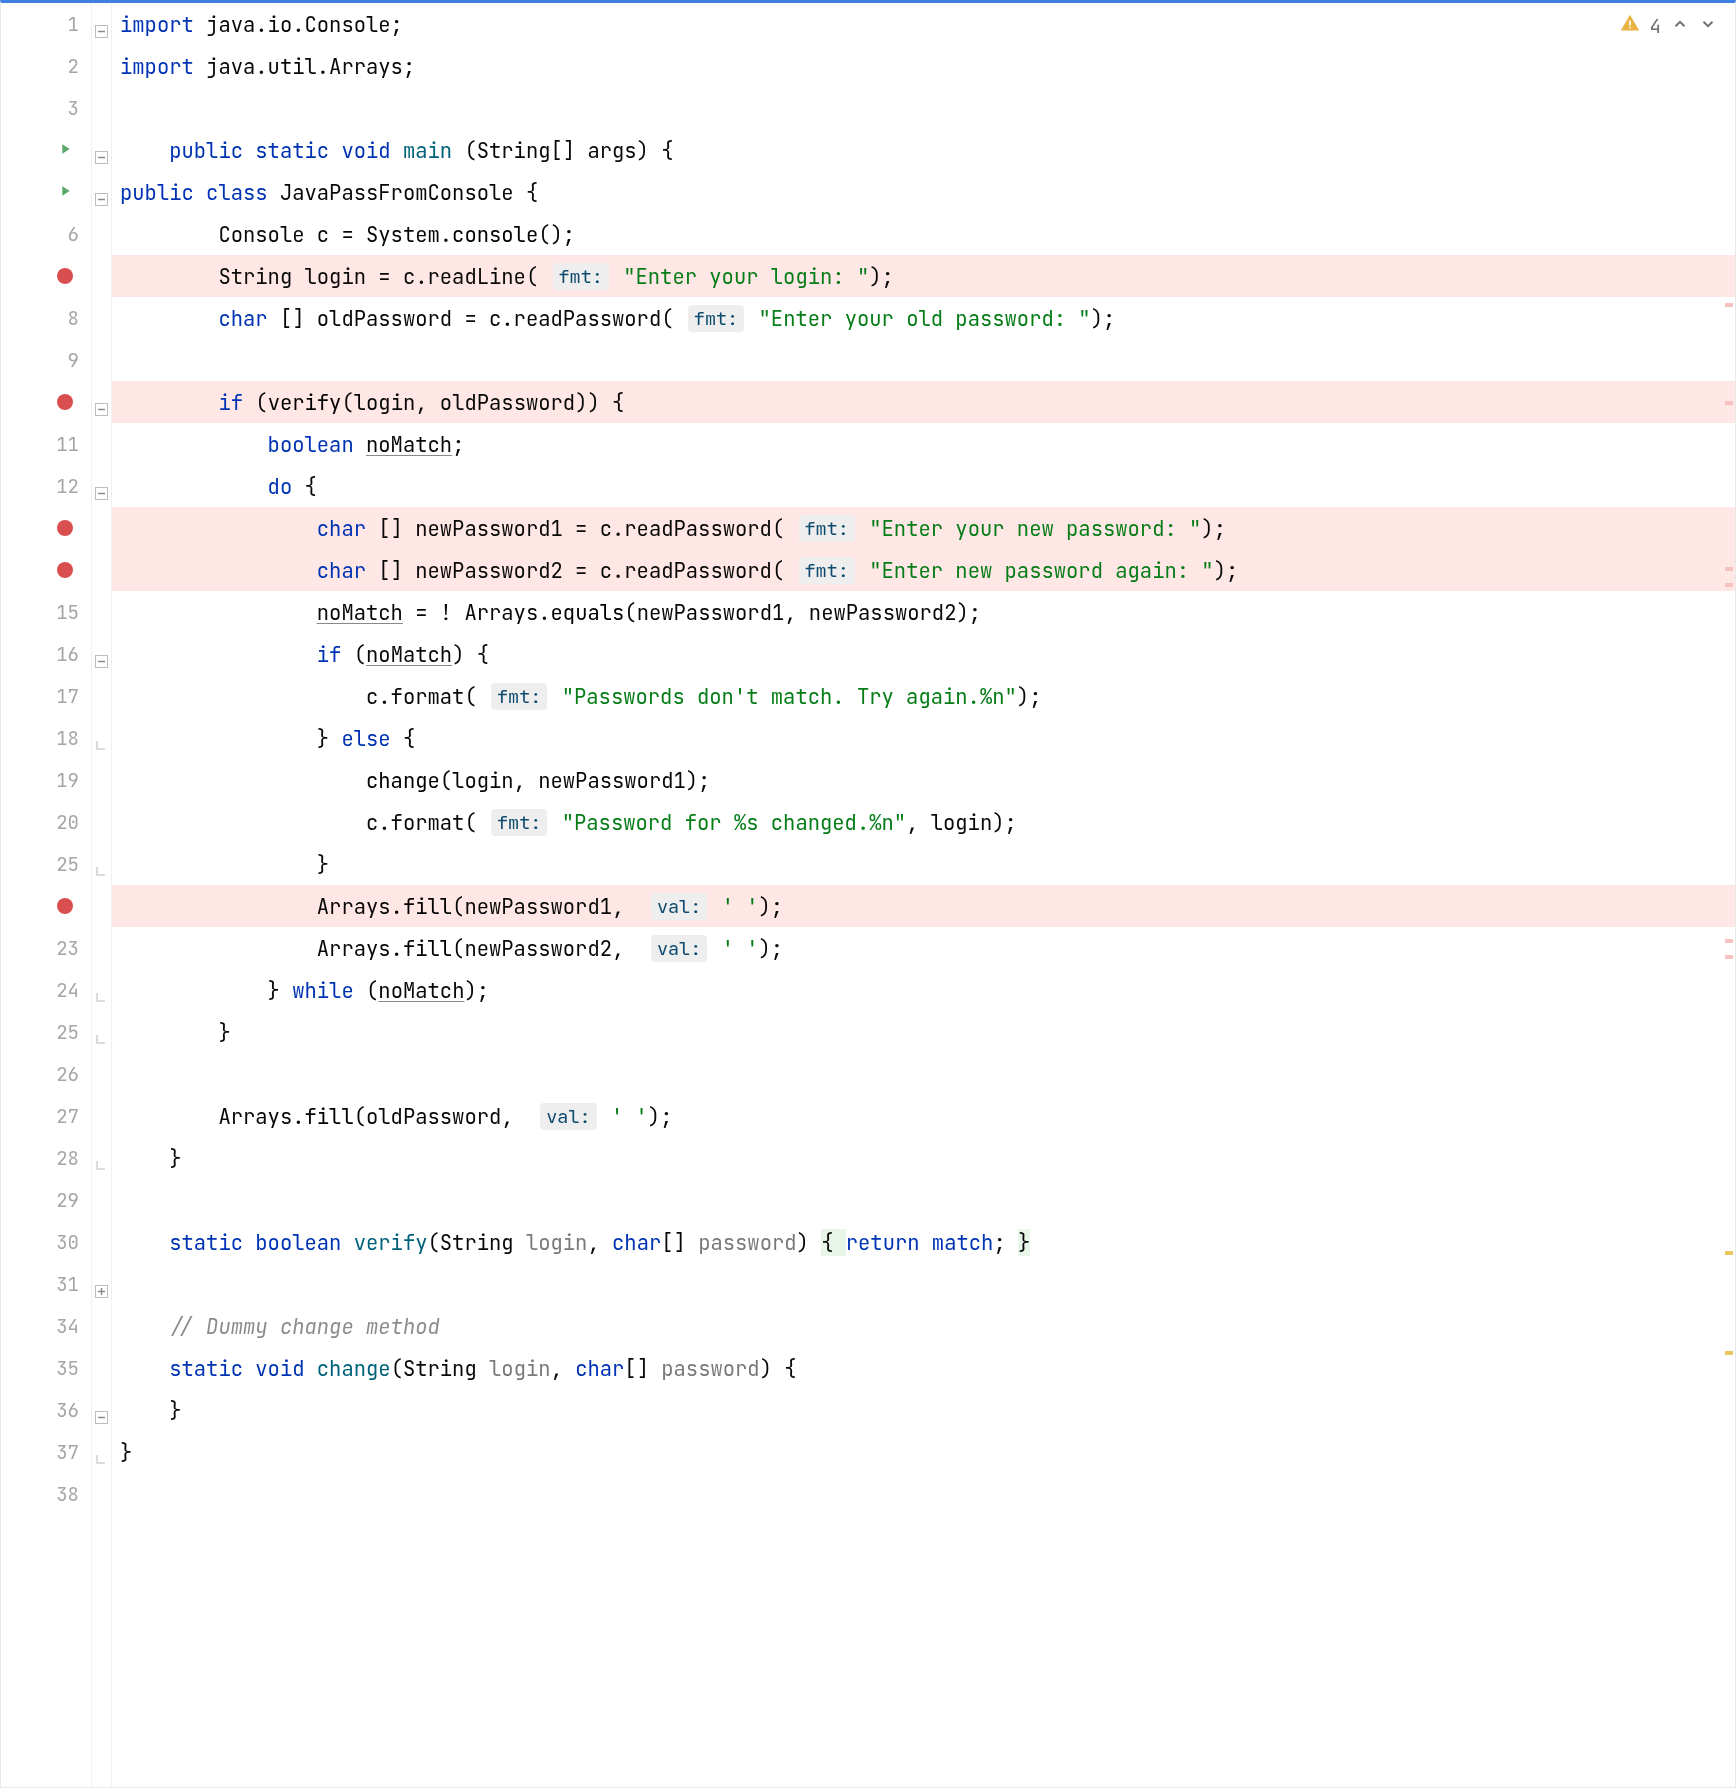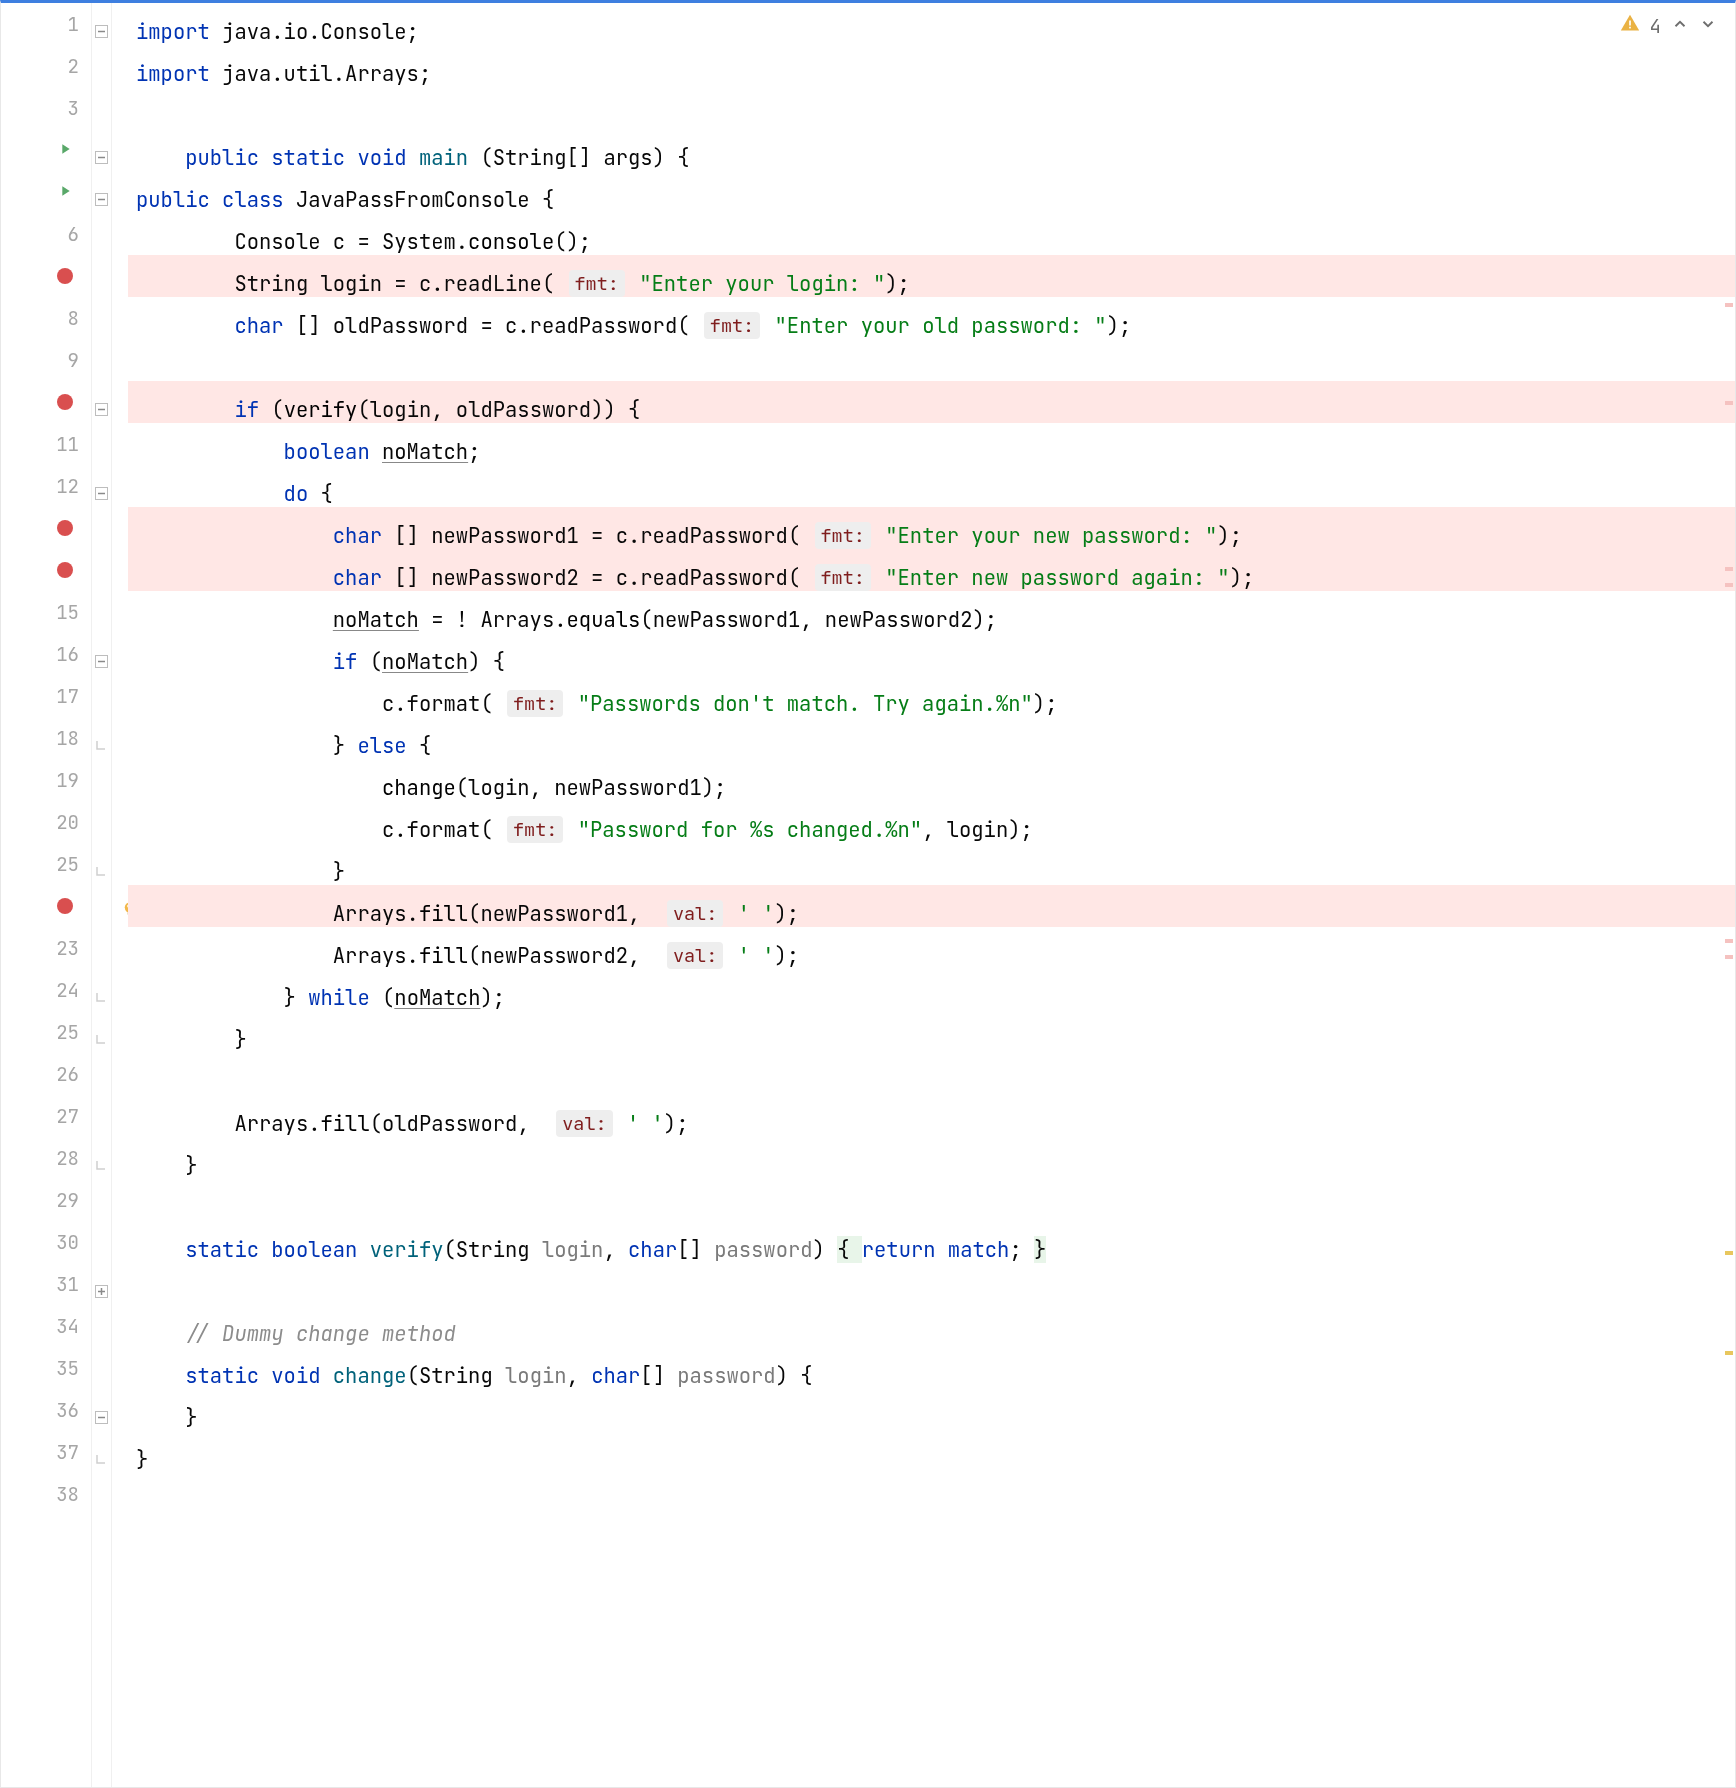--- a/index.html
+++ b/index.html
@@ -9,29 +9,29 @@
 .gutter-row { height:42px; display:flex; align-items:center; justify-content:flex-end; padding-right:12px; position:relative; }
 .lnum { color:#a6a6a6; font-size:19px; min-width:30px; text-align:right; }
 .run-icon { position:absolute; right:18px; color:#59a869; font-size:18px; }
 .bp { position:absolute; right:18px; width:16px; height:16px; border-radius:50%; background:#d94f4f; }
 .fold-col { width:20px; flex-shrink:0; border-right:1px solid #f0f0f0; }
 .fold-row { height:42px; position:relative; }
 .fold-mark { position:absolute; left:3px; top:14px; width:13px; height:13px; }
 .fold-mark svg { width:13px; height:13px; }
 .bulb { position:absolute; left:29px; width:18px; height:18px; }
 .code { flex:1; position:relative; }
-.code-row { height:42px; display:flex; align-items:flex-end; padding-left:8px; white-space:pre;margin-left:16px; }
+.code-row { height:42px; display:flex; align-items:center; padding-left:8px; white-space:pre; }
 .hl { background:#ffe7e5; }
 .kw { color:#0033b3; }
 .str { color:#067d17; }
 .mth-it { color:#000; }
 .com { color:#8c8c8c; font-style:italic; }
 .def { color:#00627a; }
 .param { color:#7a7a7a; }
-.hint { background:#eeeeee; color:#7f1d1d; border-radius:4px; padding:1px 6px; font-size:18.5px; margin:0 2px; }
+.hint { background:#eeeeee; color:#0c4a6e; border-radius:4px; padding:1px 6px; font-size:18.5px; margin:0 2px; }
 .underline { text-decoration-line:underline; text-decoration-color:#888; text-decoration-thickness:1px; text-underline-offset:3px; }
 .inspect { position:absolute; top:10px; right:18px; display:flex; align-items:center; gap:10px; color:#6e6e6e; font-size:19px; }
 .warn-tri { color:#e2a53a; }
 .nav-ic { cursor:pointer; }
 .err-stripe { position:absolute; right:0; width:12px; top:0; bottom:0; }
 .stripe { position:absolute; right:2px; width:8px; height:4px; }
 .pink { background:#f5c2c0; }
 .yellow { background:#e8c75e; }
 .green-hl { background:#e8f5e9; }
 </style>

